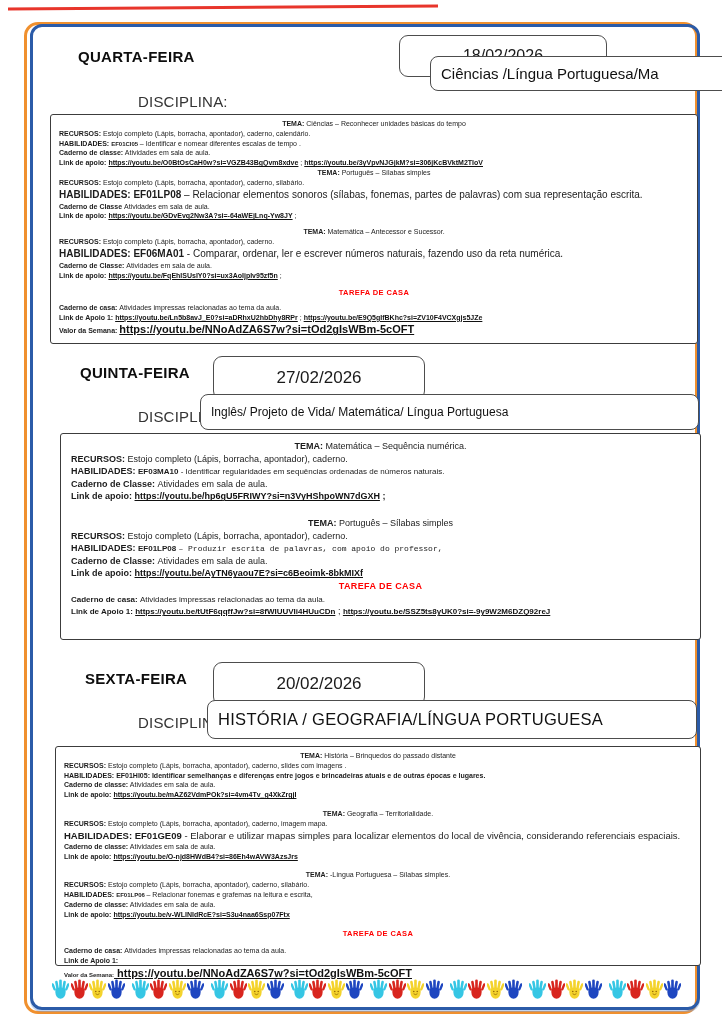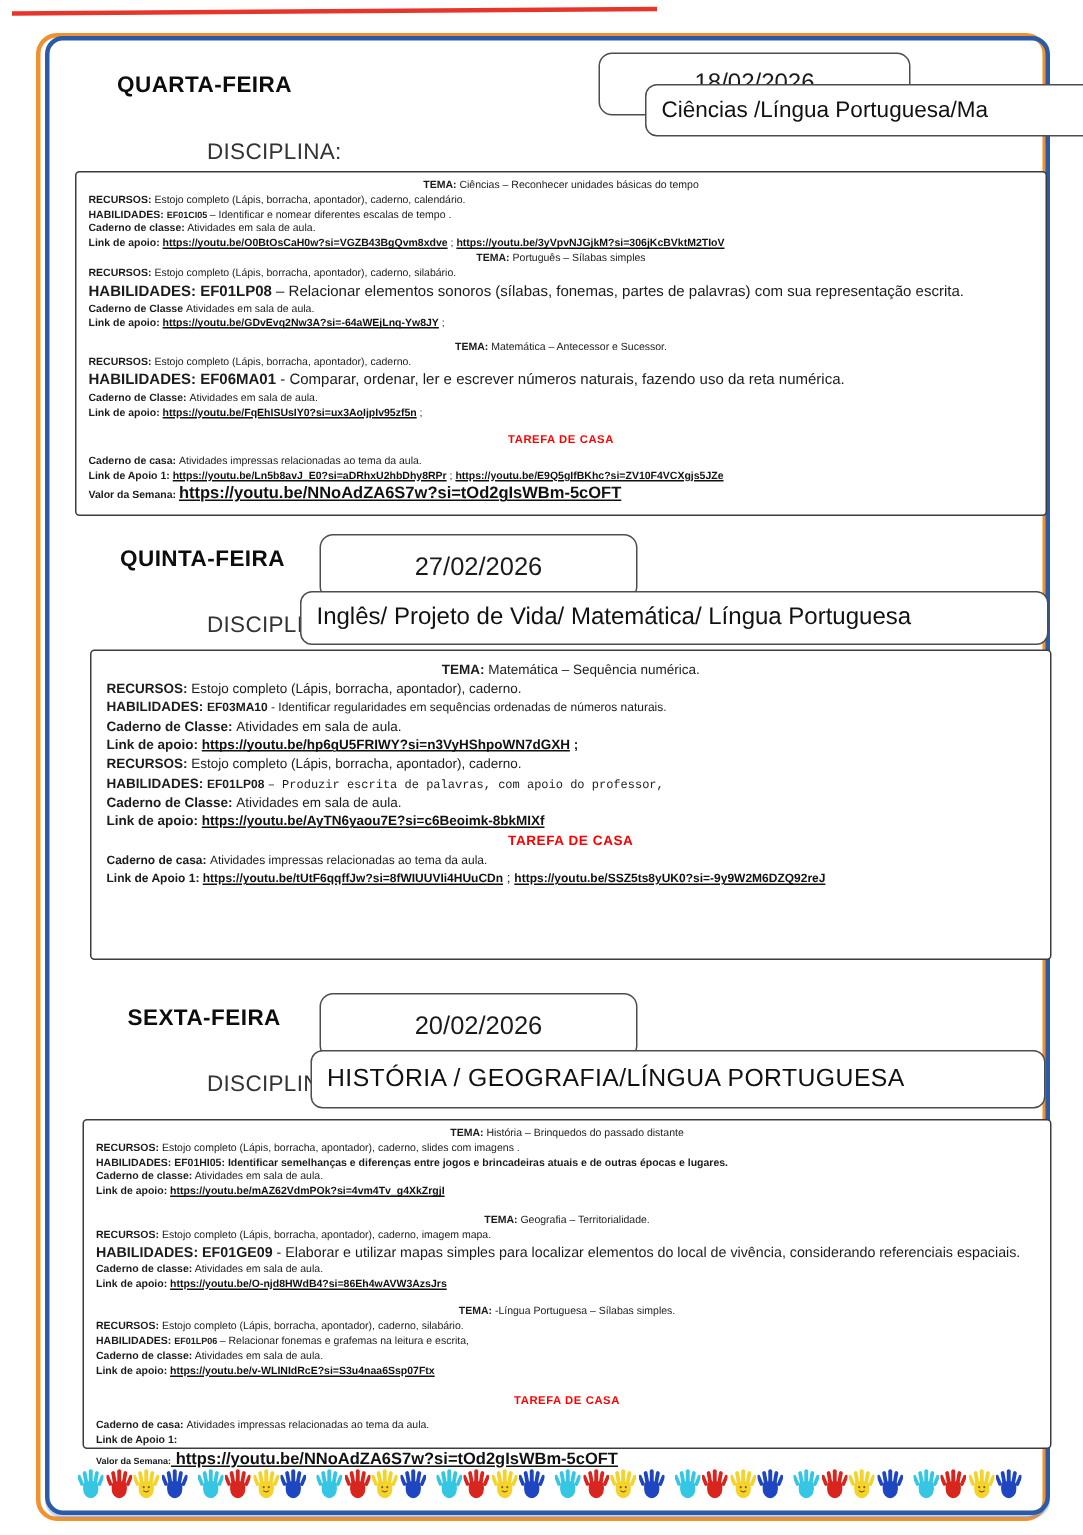--- a/index.html
+++ b/index.html
@@ -18,21 +18,21 @@
             display:flex;align-items:center;font-size:15.5px;padding:0 10px;color:#111;white-space:nowrap;}
   .disc-label{position:absolute;font-size:15px;color:#333;letter-spacing:.2px;}
   .content-box{position:absolute;border:1.4px solid #3c3c3c;border-radius:3px;background:#fff;
                padding:4px 8px;color:#1b1b1b;}
   .cb1{left:50px;top:114px;width:630px;height:220px;font-size:7px;}
   .cb2{left:60px;top:433px;width:619px;height:193px;font-size:9px;padding:6px 10px;}
   .cb3{left:55px;top:746px;width:628px;height:210px;font-size:7px;}
   .p-t1{left:78px;top:48px;}   .p-d1{left:399px;top:35px;width:206px;height:40px;font-size:16px;z-index:1;}
   .p-l1{left:138px;top:93px;}  .p-b1{left:430px;top:56px;width:294px;height:33px;font-size:15px;z-index:2;overflow:visible;}
   .p-t2{left:80px;top:364px;text-align:right;}  .p-d2{left:213px;top:356px;width:210px;height:42px;}
-  .p-l2{left:138px;top:408px;} .p-b2{left:200px;top:394px;width:477px;height:34px;font-size:16px;}
+  .p-l2{left:138px;top:408px;} .p-b2{left:200px;top:394px;width:477px;height:34px;font-size:12px;}
   .p-t3{left:85px;top:670px;}  .p-d3{left:213px;top:662px;width:210px;height:42px;}
   .p-l3{left:138px;top:714px;} .p-b3{left:207px;top:700px;width:468px;height:37px;font-size:16.5px;letter-spacing:.3px;}
   .cl{line-height:1.4;white-space:nowrap;overflow:hidden;}
   .cl .b{font-weight:bold;}
   .cl .lnk{font-weight:bold;text-decoration:underline;color:#111;cursor:pointer;}
   .ctr{text-align:center;}
   .red{color:#ff0000;}
   .md{font-size:10px;}
   .md3{font-size:9.5px;}
   .tarefa{font-size:7.5px;letter-spacing:.4px;}
@@ -87,20 +87,21 @@
   <div class="disc-label p-l2">DISCIPLINA:</div>
   <div class="disc-box p-b2">
     <span>Inglês/ Projeto de Vida/ Matemática/ Língua Portuguesa</span>
   </div>
   <div class="content-box cb2">
       <div class="cl ctr"><span class="b">TEMA:</span><span> Matemática – Sequência numérica.</span></div>
       <div class="cl"><span class="b">RECURSOS:</span><span>  Estojo  completo (Lápis, borracha, apontador), caderno.</span></div>
       <div class="cl"><span class="b">HABILIDADES:  </span><span class="b" style="font-size: 8px;">EF03MA10 </span><span style="font-size: 8px;">- Identificar regularidades em sequências ordenadas de números naturais.</span></div>
       <div class="cl"><span class="b">Caderno de Classe: </span><span>Atividades em sala de aula.</span></div>
       <div class="cl"><span class="b">Link de apoio: </span><span class="lnk">https://youtu.be/hp6gU5FRIWY?si=n3VyHShpoWN7dGXH</span><span class="b"> ;</span></div>
+      <div class="cl ctr" style="margin-top: 14px;"><span class="b">TEMA:</span><span> Português – Sílabas simples</span></div>
       <div class="cl"><span class="b">RECURSOS:</span><span>  Estojo  completo (Lápis, borracha, apontador), caderno.</span></div>
       <div class="cl"><span class="b">HABILIDADES:  </span><span class="b" style="font-size: 8px;">EF01LP08 </span><span style="font-size: 8px; font-family: Liberation Mono, monospace;">– Produzir escrita de palavras, com apoio do professor,</span></div>
       <div class="cl"><span class="b">Caderno de Classe: </span><span>Atividades em sala de aula.</span></div>
       <div class="cl"><span class="b">Link de apoio: </span><span class="lnk">https://youtu.be/AyTN6yaou7E?si=c6Beoimk-8bkMIXf</span></div>
       <div class="cl tarefa2 ctr red"><span class="b">TAREFA  DE CASA</span></div>
       <div class="cl"><span class="b" style="font-size: 8px;">Caderno de casa: </span><span style="font-size: 8px;">Atividades impressas relacionadas ao tema da aula.</span></div>
       <div class="cl"><span class="b" style="font-size: 8px;">Link de Apoio 1: </span><span class="lnk" style="font-size: 8px;">https://youtu.be/tUtF6qqffJw?si=8fWIUUVIi4HUuCDn</span><span> ; </span><span class="lnk" style="font-size: 8px;">https://youtu.be/SSZ5ts8yUK0?si=-9y9W2M6DZQ92reJ</span></div>
     </div>
 
   <div class="day-title p-t3">SEXTA-FEIRA</div>

